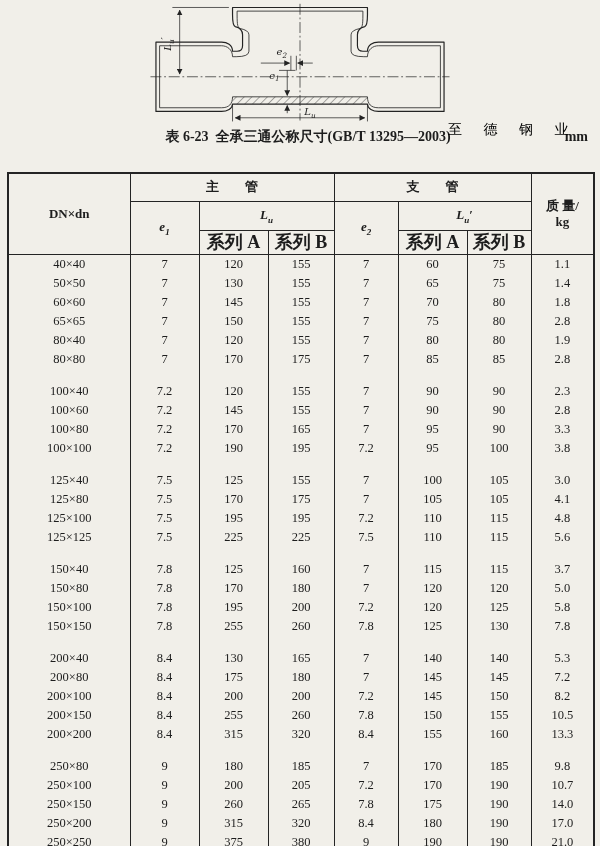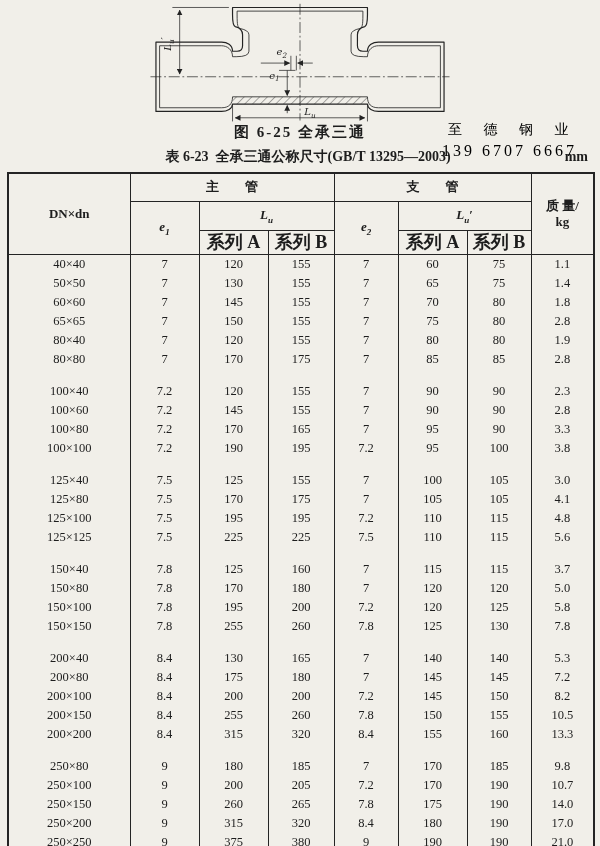--- a/index.html
+++ b/index.html
@@ -86,30 +86,28 @@
       <path class="dim" marker-end="url(#arr)" d="M184,67 L167.5,67"></path>
       <text class="dimtxtе" x="150" y="58" text-anchor="middle" style="font-family:'DejaVu Serif',serif;font-style:italic;font-size:11px;fill:#1d1d1d"><tspan>e</tspan><tspan class="ssub" dy="3">2</tspan></text>
 
       <path class="dim" d="M147,75 H165"></path>
       <path class="dim" marker-end="url(#arr)" d="M156,75 V102.5"></path>
       <path class="dim" marker-end="url(#arr)" d="M156,122 V113.5"></path>
       <text class="dimtxt" x="142" y="84" text-anchor="middle"><tspan>e</tspan><tspan class="ssub" dy="3">1</tspan></text>
     </svg>
   </div>
 
-  <div class="caption">图 6-25  全承三通</div>
 
   <div class="titlerow">
     <span><span>表 6-23</span>&nbsp;&nbsp;<span>全承三通公称尺寸(GB/T 13295—2003)</span></span>
     <span class="unit">mm</span>
   </div>
 
   <div class="watermark">
     <div class="w1">至 德 钢 业</div>
-    <div class="w2">139 6707 6667</div>
   </div>
 
   <table>
     <colgroup>
       <col style="width:122px">
         <col style="width:69px">
         <col style="width:69px">
         <col style="width:66px">
       <col style="width:64px">
         <col style="width:69px">

